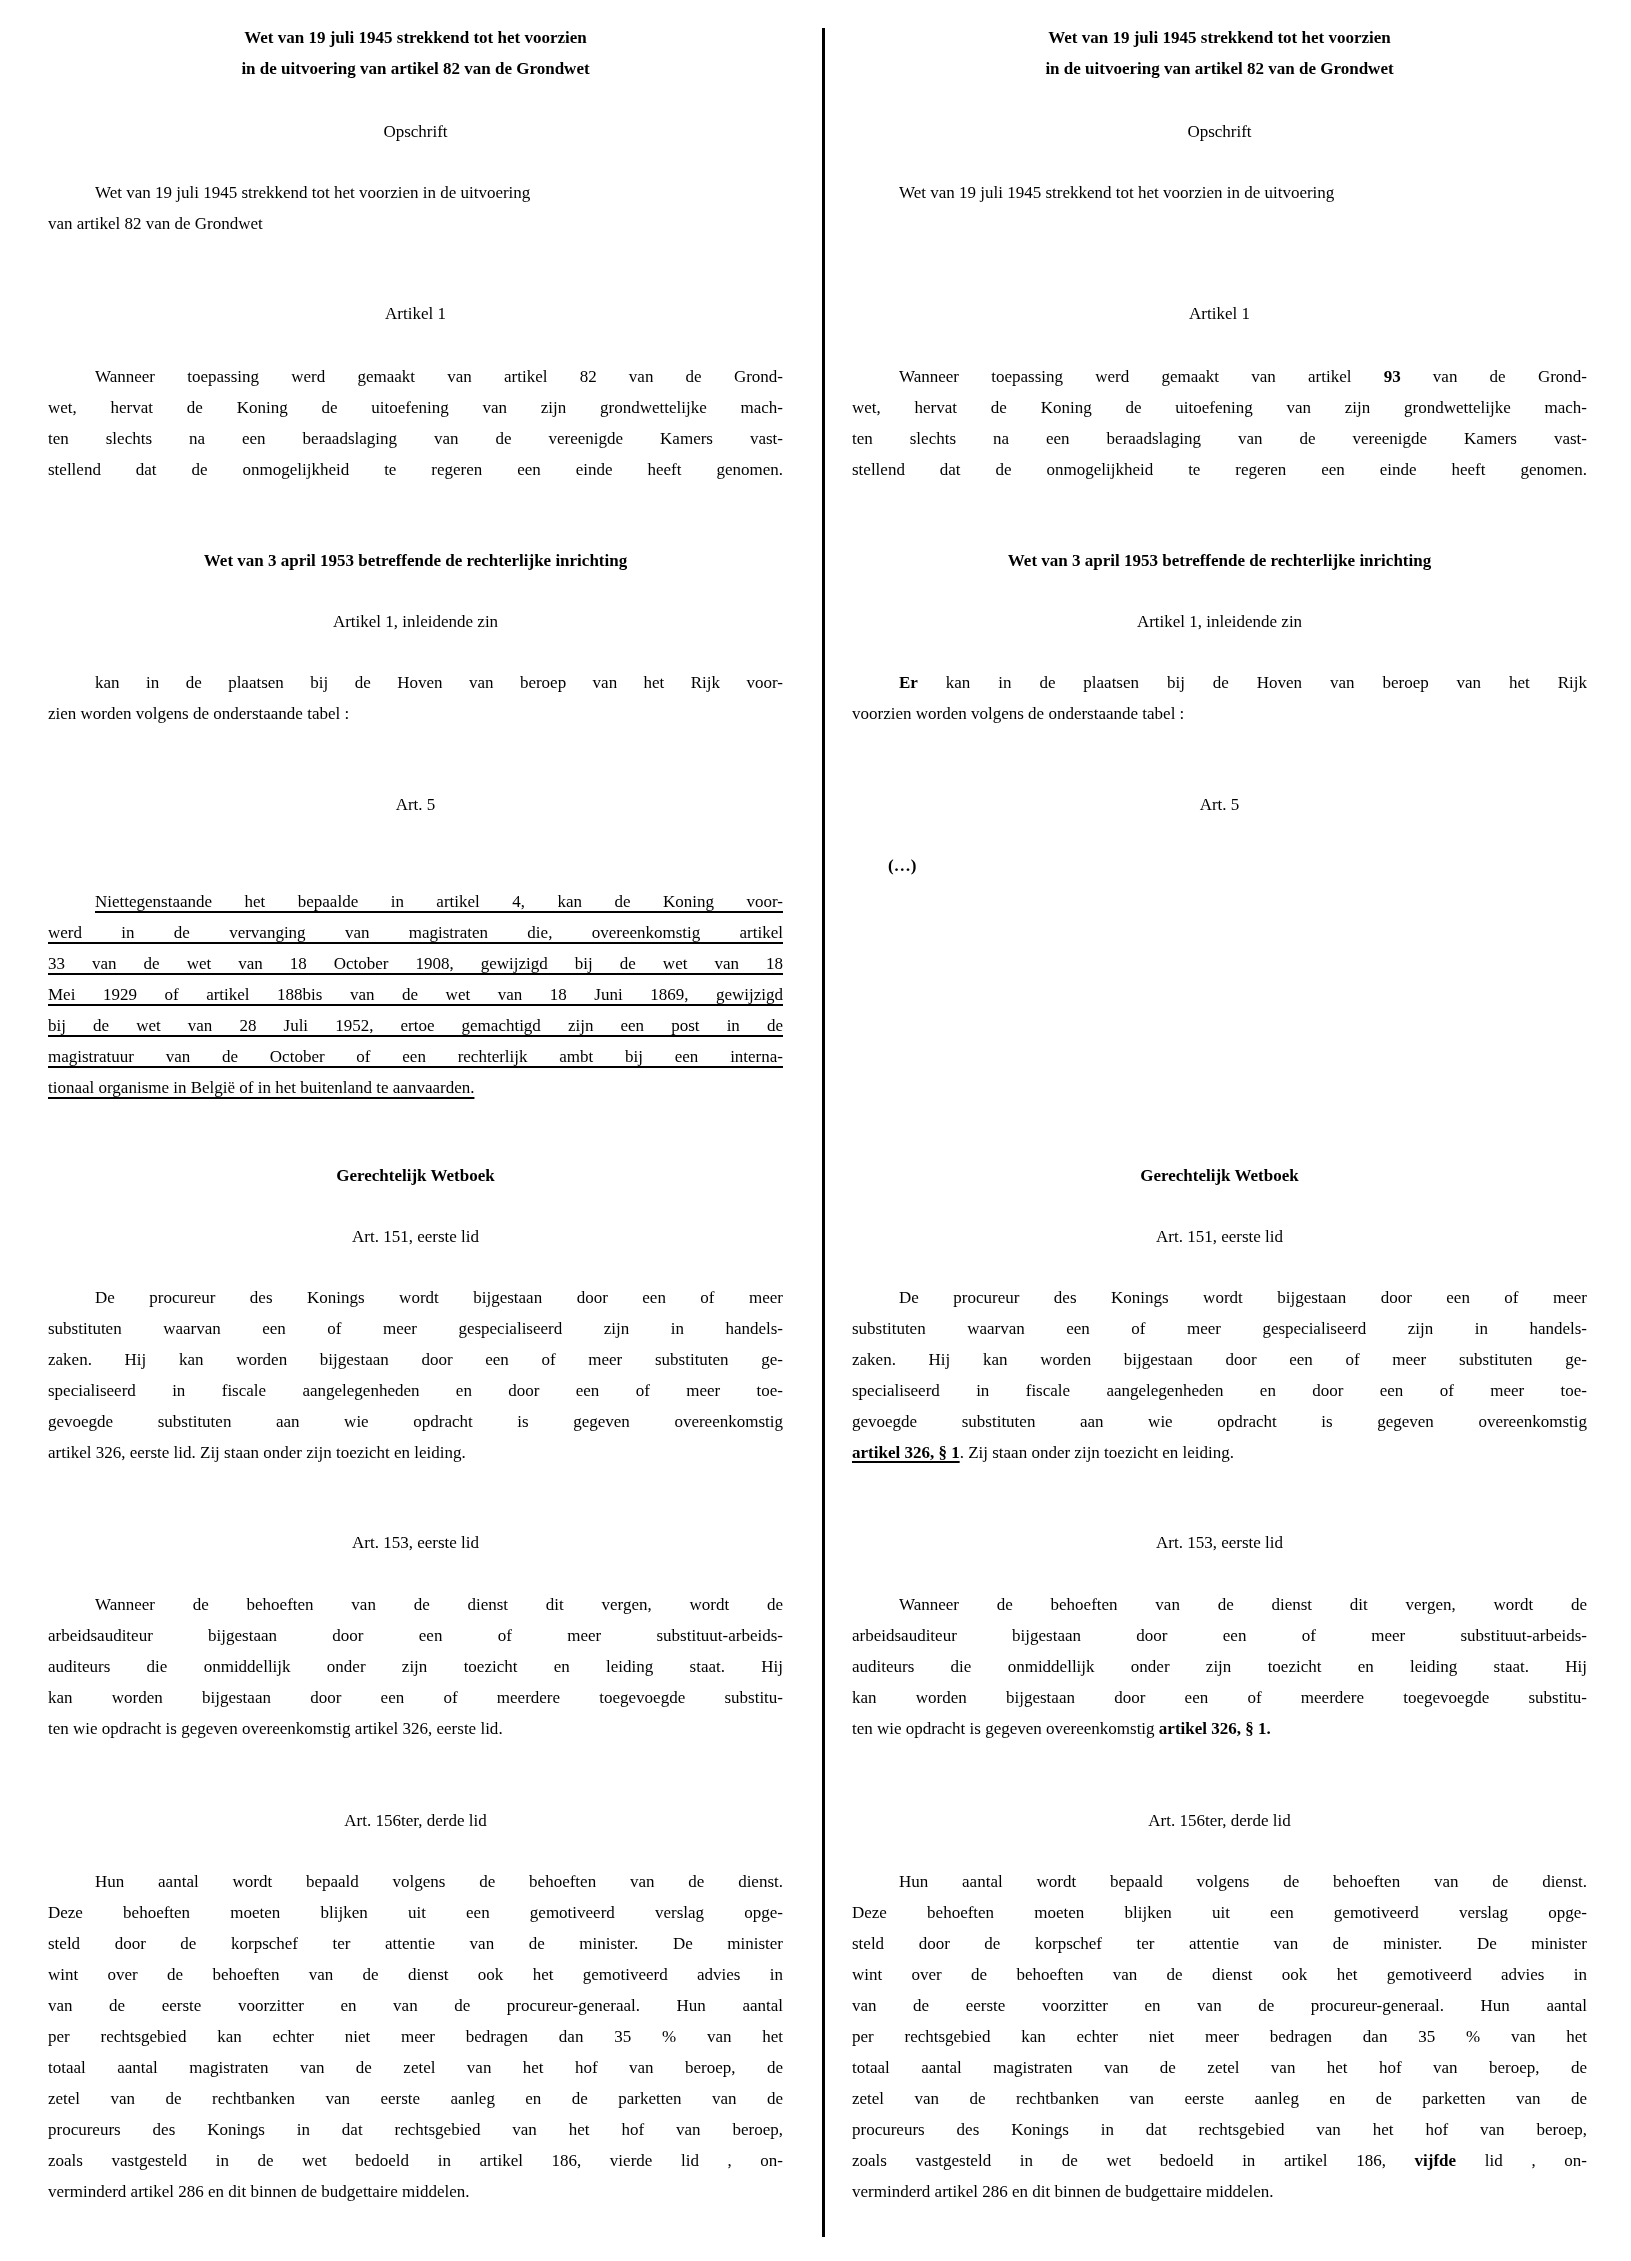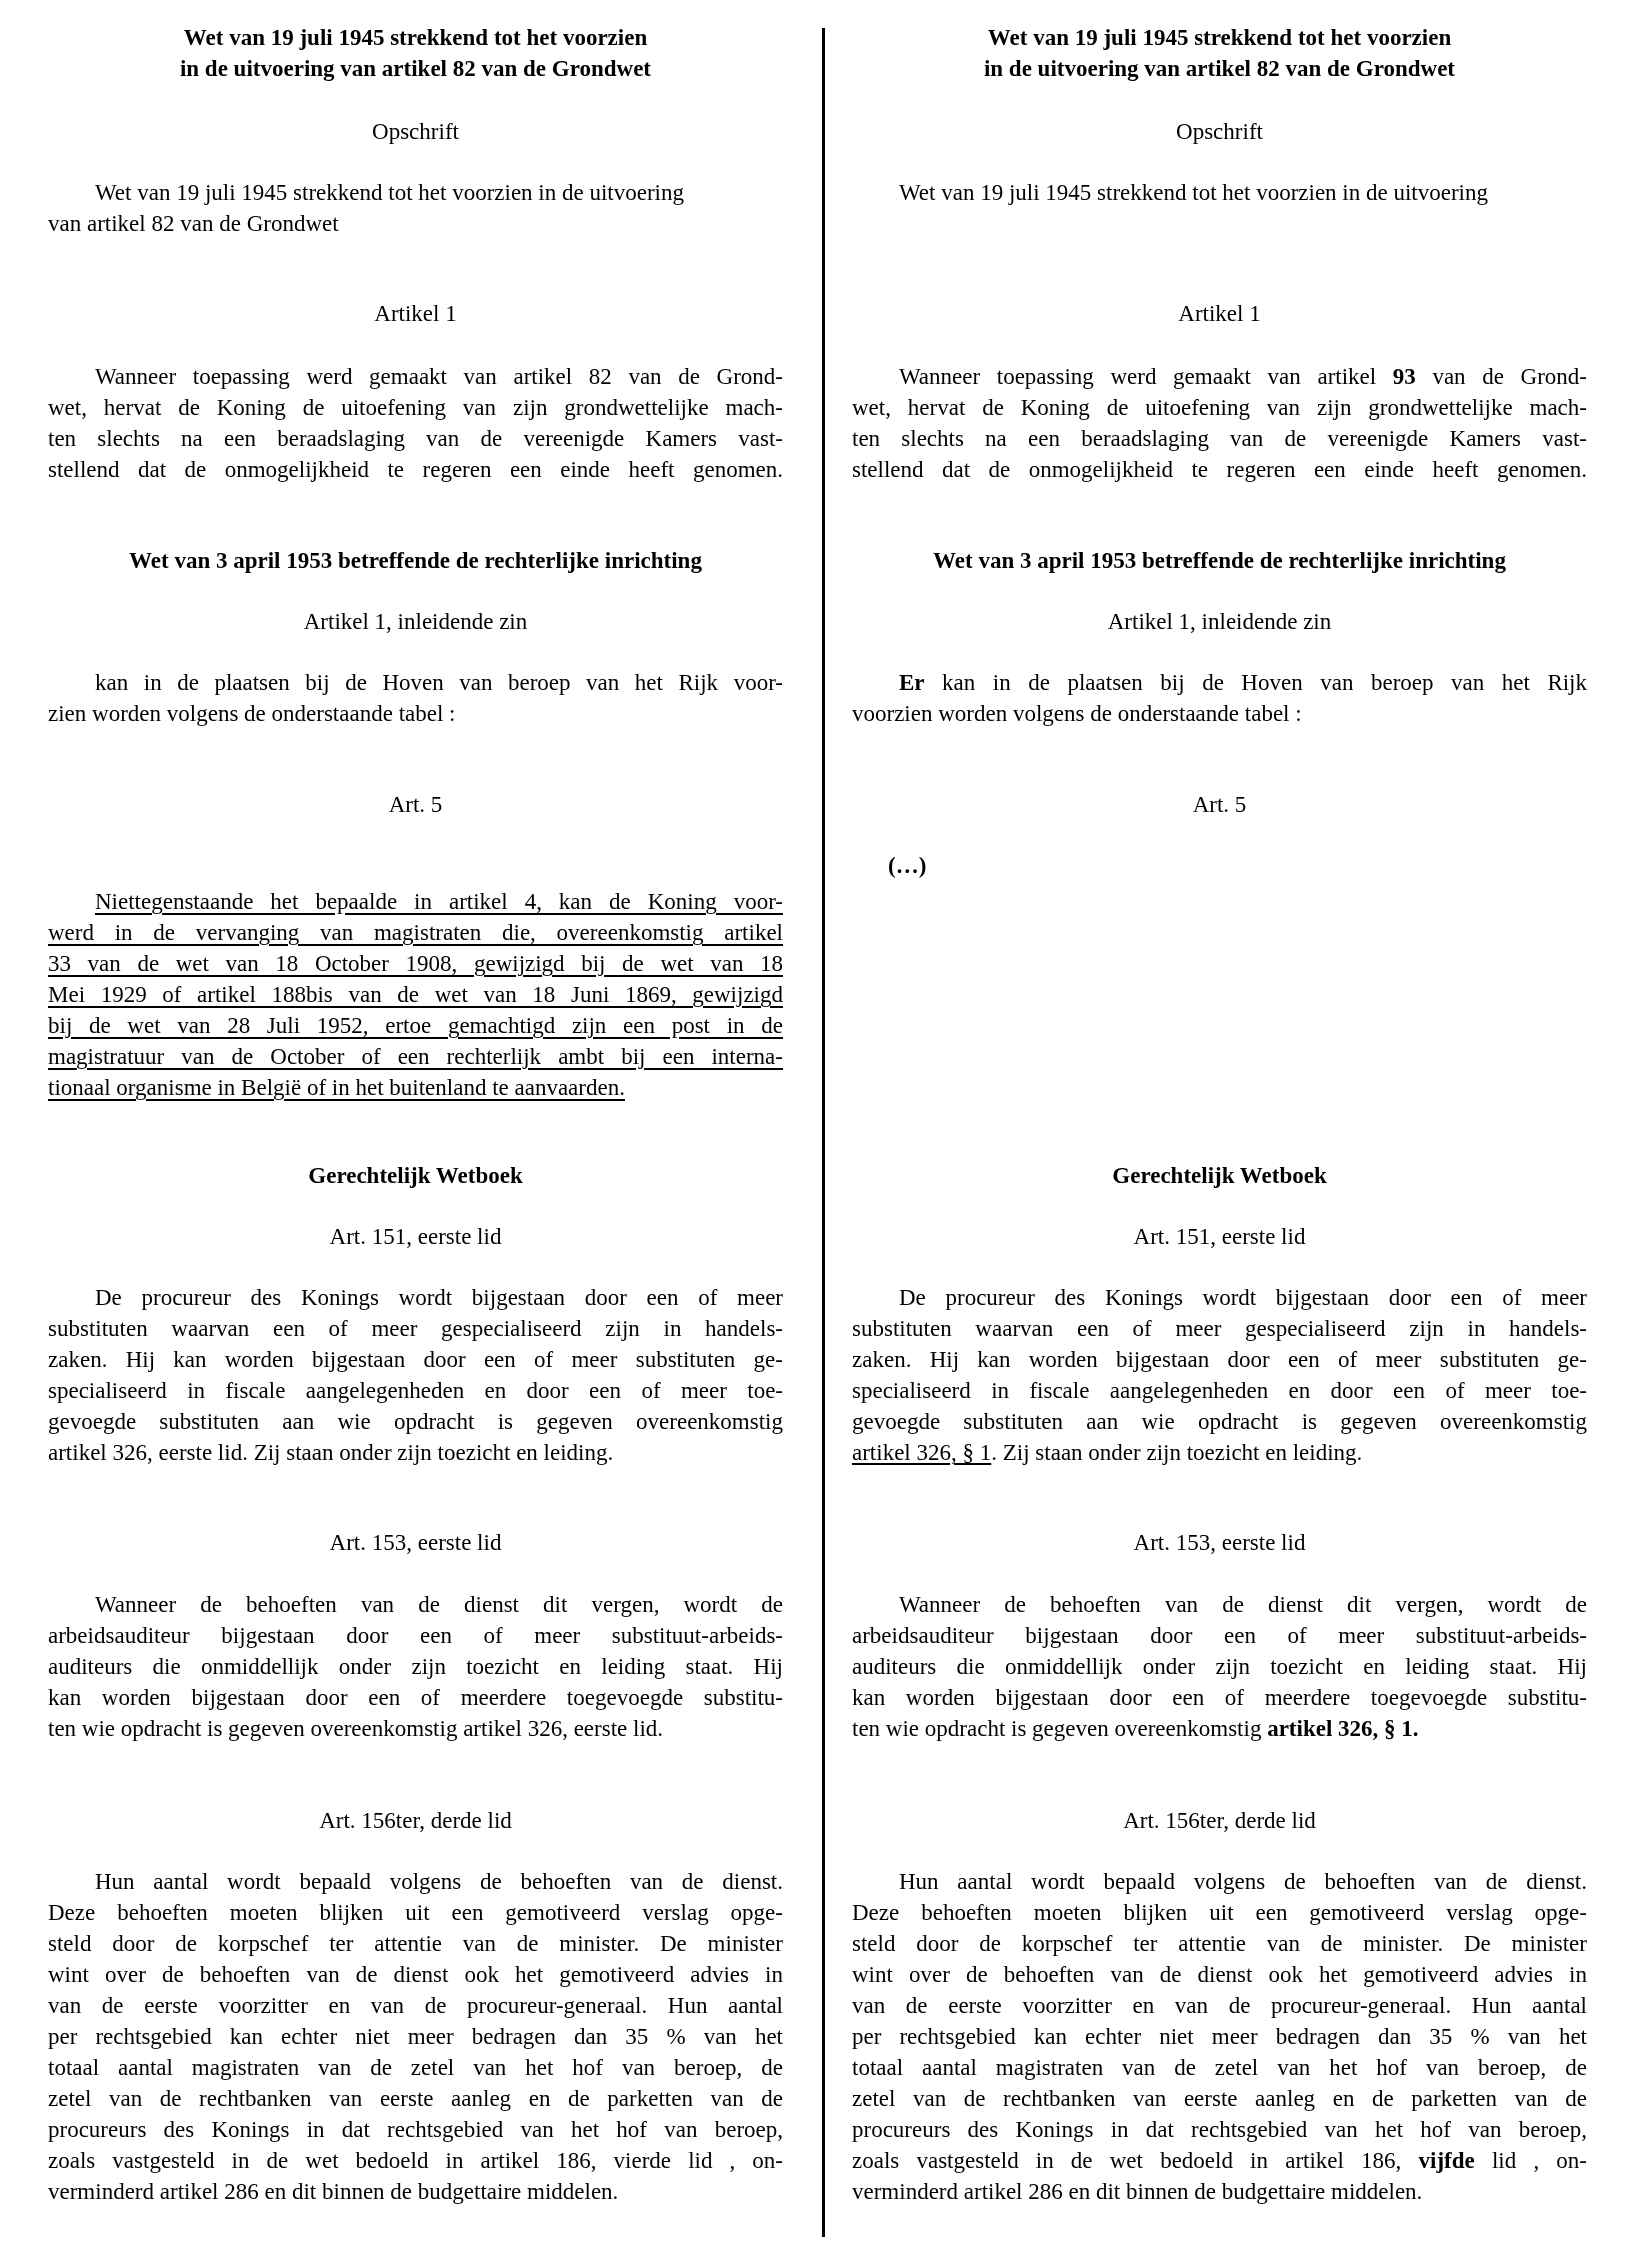--- a/index.html
+++ b/index.html
@@ -7,25 +7,25 @@
     width: 1632px; height: 2261px; position: relative; overflow: hidden;
     font-family: "Liberation Serif", "DejaVu Serif", serif;
     color: #000000;
   }
   .col { position: absolute; top: 0; width: 735px; }
   .col.left { left: 48px; }
   .col.right { left: 852px; }
   .divider {
     position: absolute; left: 822px; top: 28px; width: 3px; height: 2209px; background: #000;
   }
-  .blk { position: absolute; left: 0; width: 735px; font-size: 23px; line-height: 31px; }
+  .blk { position: absolute; left: 0; width: 735px; font-size: 17px; line-height: 31px; }
   .center { text-align: center; }
   .bold { font-weight: bold; }
   .u { text-decoration-thickness: 2.2px; text-underline-offset: 3px; }
-  .ub { text-decoration: underline; text-decoration-thickness: 2.2px; text-underline-offset: 3px; font-weight: normal; }
+  .ub { text-decoration: underline; text-decoration-thickness: 2.2px; text-underline-offset: 3px; font-weight: bold; }
   .b { font-weight: bold; }
   .i { }
   .line { display: block; white-space: nowrap; }
   .jline { display: block; text-align: justify; text-align-last: justify; white-space: normal; }
   .struck-para { text-decoration: underline; text-decoration-thickness: 2.2px; text-underline-offset: 3.7px; }
 </style>
 </head>
 <body>
 
 <div class="col left">

